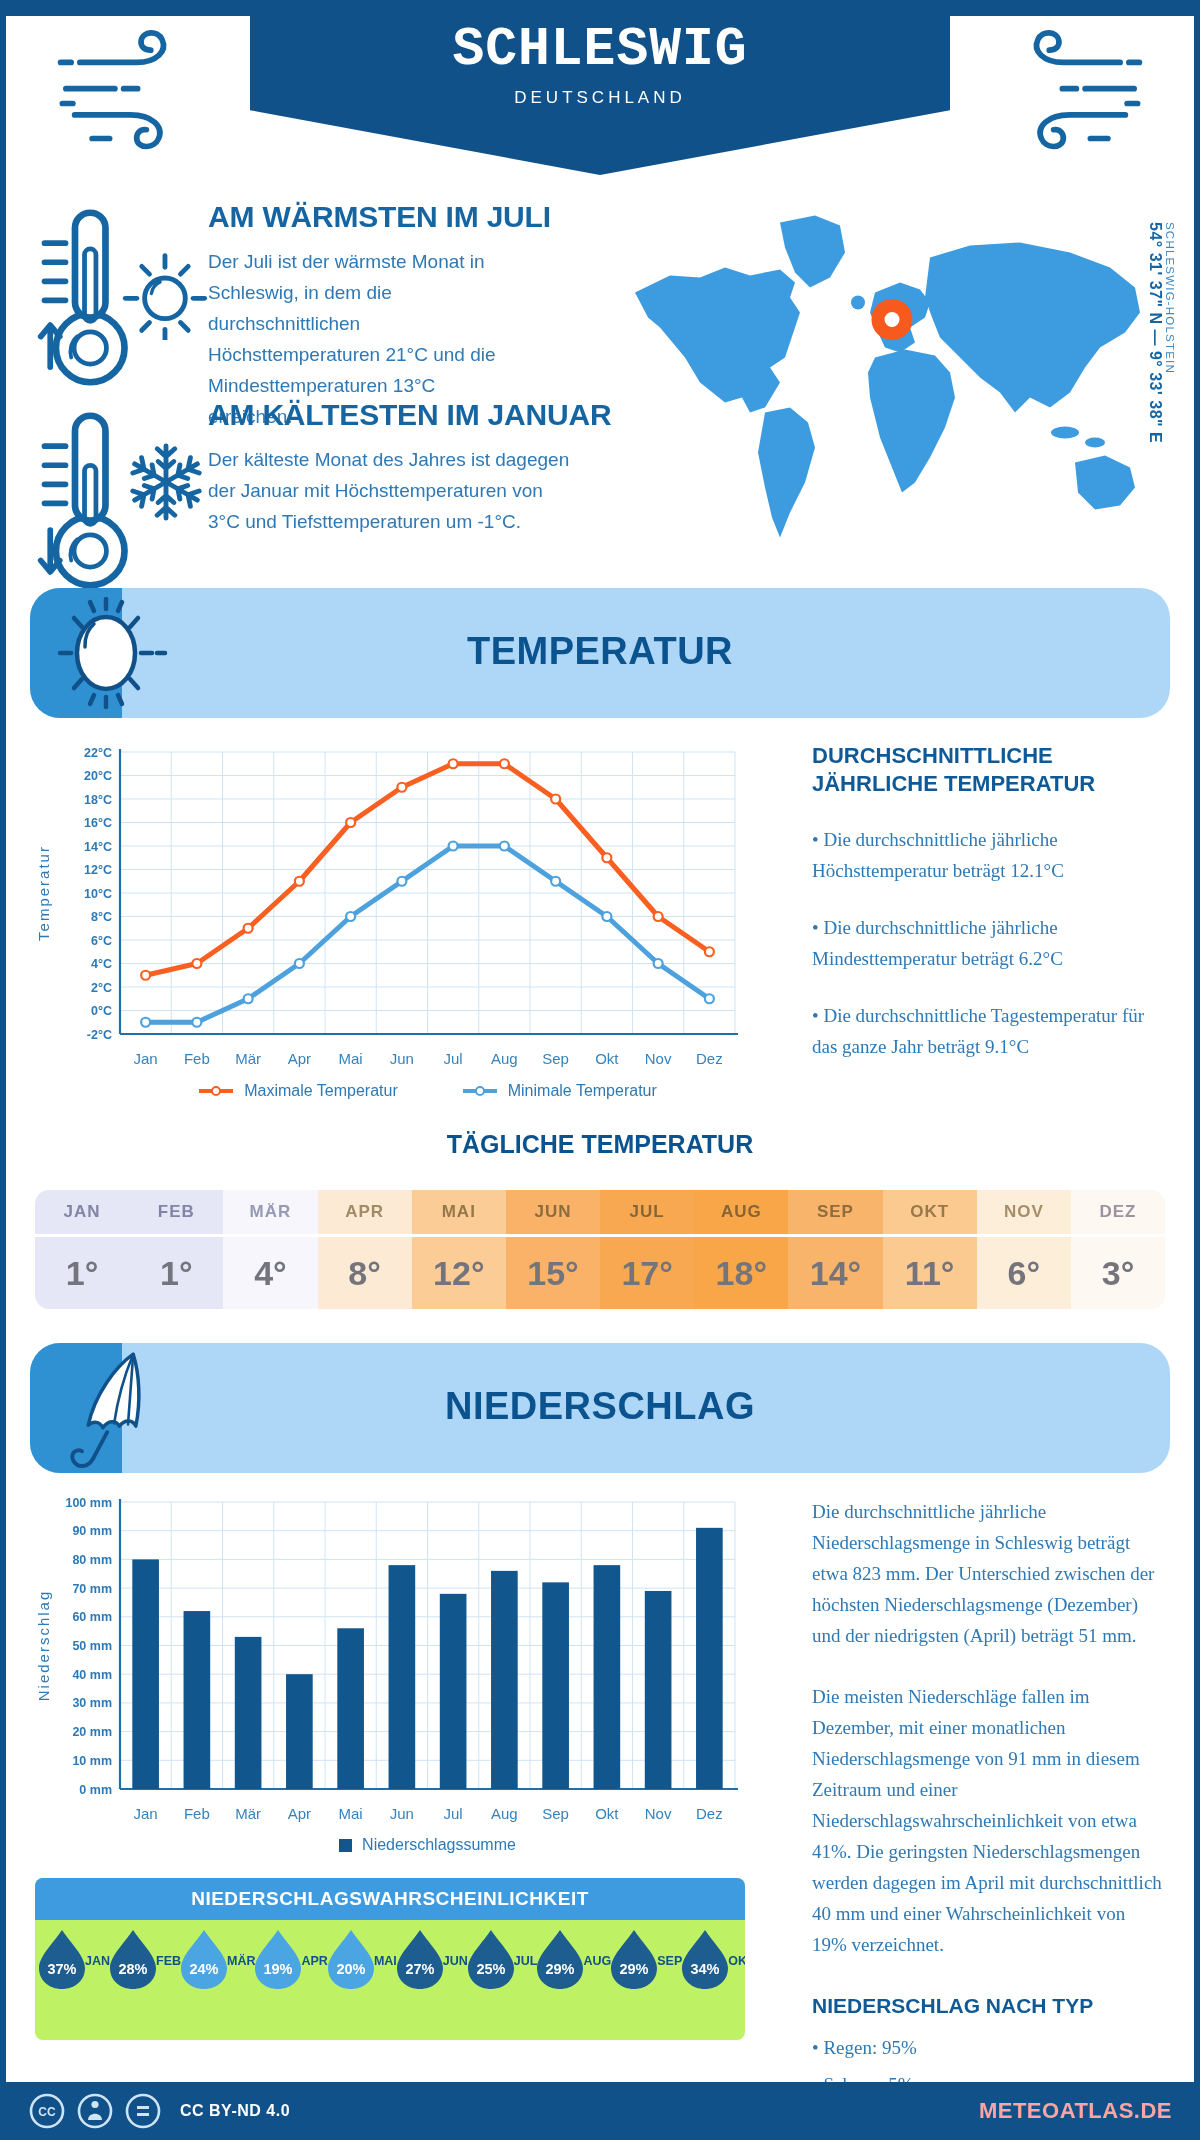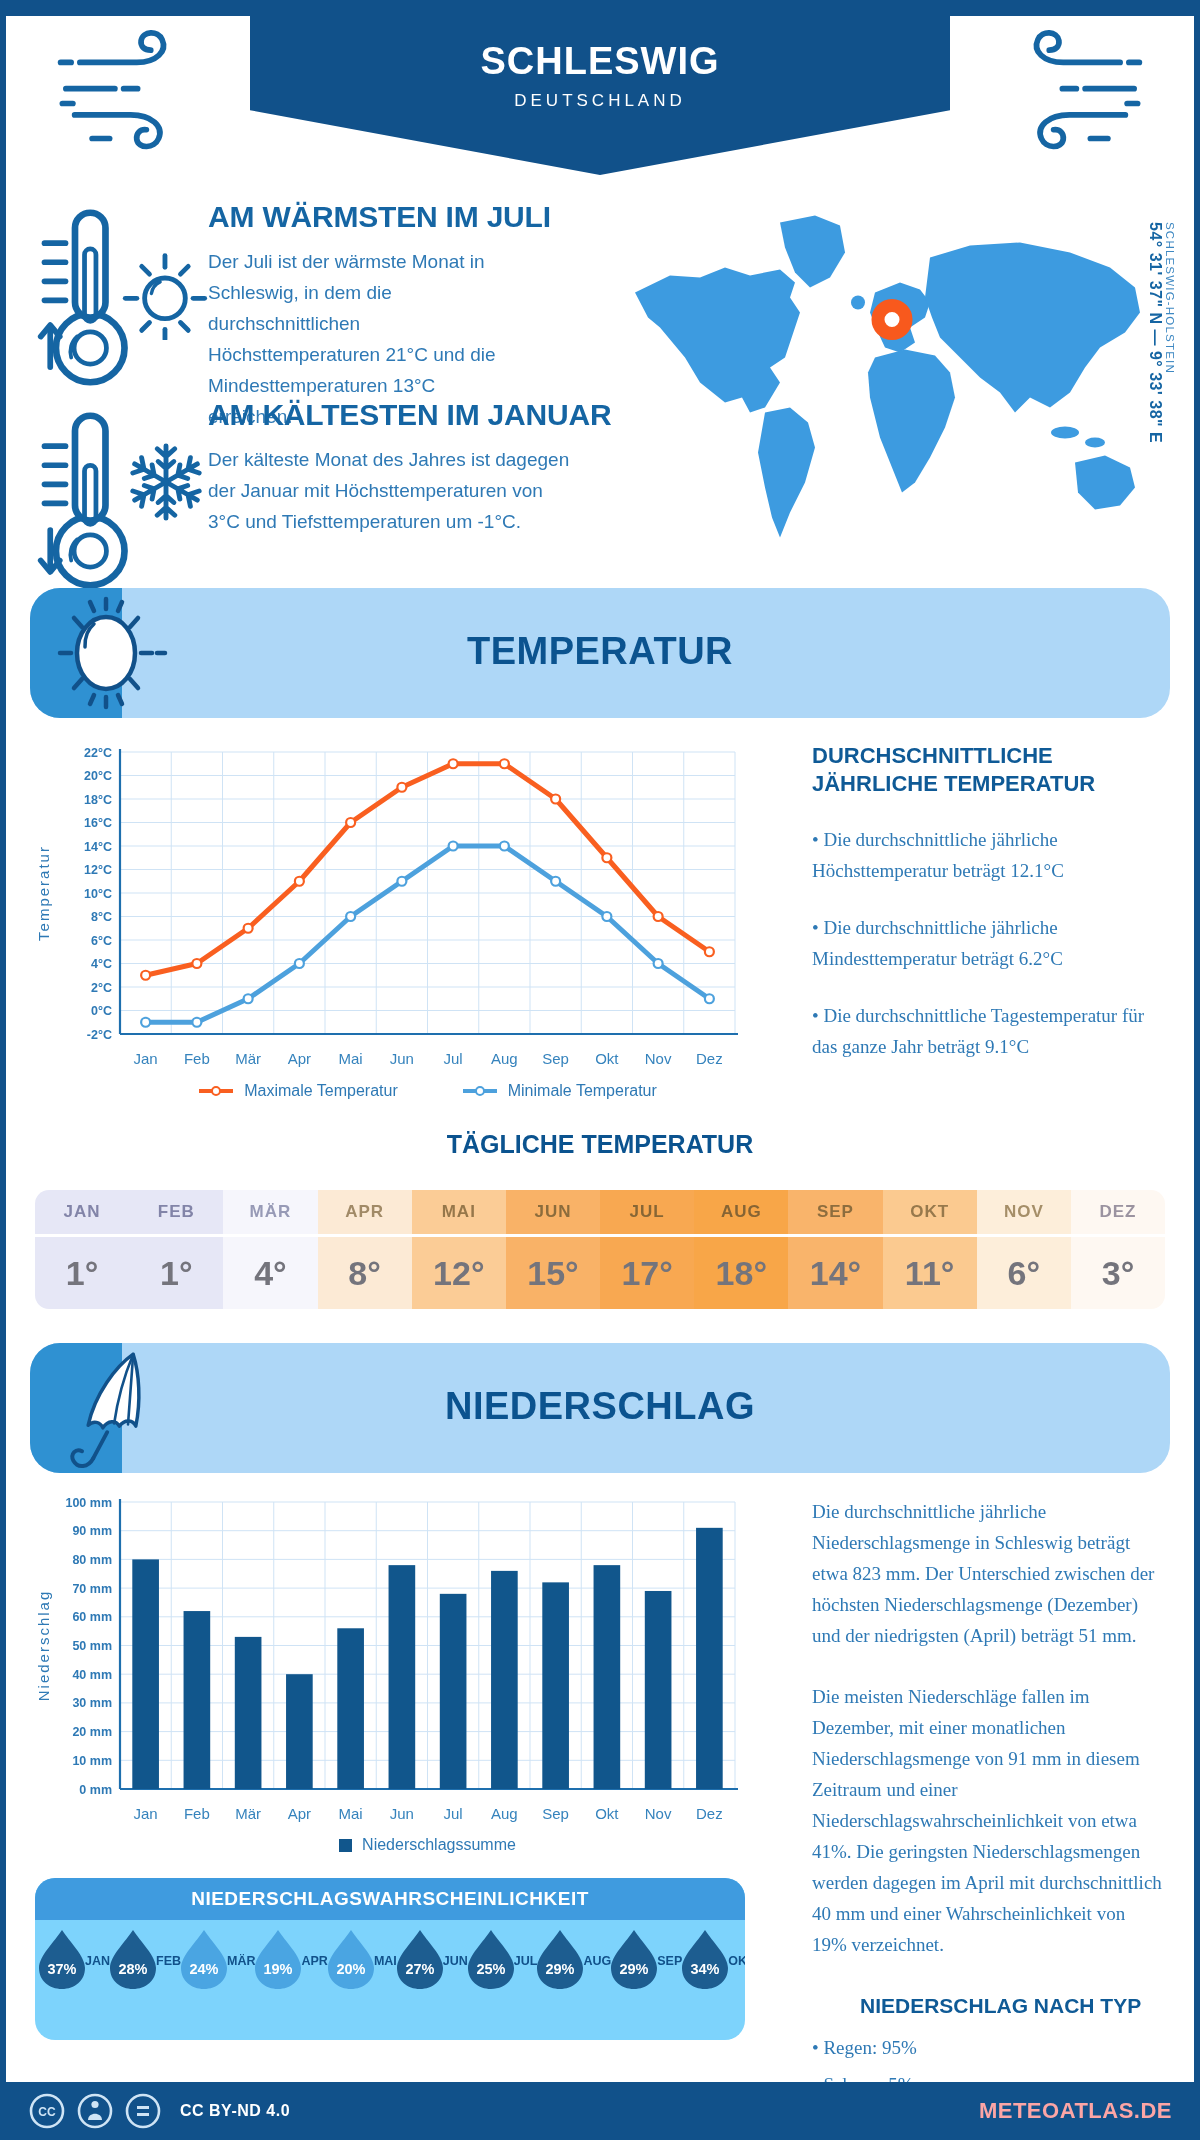--- a/index.html
+++ b/index.html
@@ -5,21 +5,21 @@
   html,body{margin:0;padding:0;background:#fff;}
   #page{position:relative;width:1200px;height:2140px;background:#fff;overflow:hidden;
         font-family:"Liberation Sans","DejaVu Sans",sans-serif;}
   .abs{position:absolute;}
   .edge{position:absolute;top:0;width:6px;height:2140px;background:#11518a;}
   
   .topbar{position:absolute;left:0;top:0;width:1200px;height:96px;background:#11518a;}
   .wbox{position:absolute;top:16px;width:244px;height:158px;background:#fff;display:flex;align-items:center;justify-content:center;}
   .banner{position:absolute;left:250px;top:0;width:700px;height:175px;background:#11518a;
           clip-path:polygon(0 0,100% 0,100% 63%,50% 100%,0 63%);text-align:center;color:#fff;}
-  .city{margin-top:40px;font-size:38px;font-weight:700;letter-spacing:1px;}
+  .city{margin-top:20px;font-size:53px;font-weight:700;letter-spacing:1px;font-family:Liberation Mono, monospace;}
   .country{margin-top:8px;font-size:17px;letter-spacing:4px;}
   
   .hl-title{position:absolute;font-size:30px;font-weight:700;color:#1565a3;letter-spacing:-0.2px;}
   .hl-text{position:absolute;font-size:19px;line-height:31px;color:#2e79b5;}
   
   .coords-wrap{position:absolute;left:1146px;top:222px;height:330px;display:flex;}
   .coords{writing-mode:vertical-rl;font-size:16px;font-weight:700;color:#1565a3;letter-spacing:0.5px;}
   .region{writing-mode:vertical-rl;font-size:11.5px;color:#3e88c2;letter-spacing:1.2px;margin-right:4px;}
   
   .section-head{position:absolute;left:30px;width:1140px;height:130px;background:#aed7f7;border-radius:30px;}
@@ -37,21 +37,21 @@
   .legend-row{position:absolute;left:120px;width:615px;display:flex;justify-content:center;gap:64px;align-items:center;}
   .legend-item{display:flex;align-items:center;gap:10px;font-size:16px;color:#2e79b5;}
   .sq{width:13px;height:13px;background:#11568c;display:inline-block;}
   
   .daily-table{position:absolute;left:35px;top:1190px;width:1130px;border-radius:14px;overflow:hidden;}
   .tbl-row{display:flex;}
   .tbl-row .cell{flex:1;display:flex;align-items:center;justify-content:center;}
   .tbl-head .cell{height:44px;font-size:17px;font-weight:700;letter-spacing:1px;border-bottom:3px solid #fff;}
   .tbl-vals .cell{height:72px;font-size:34px;font-weight:700;color:#74747c;}
   
-  .prob{position:absolute;left:35px;top:1878px;width:710px;height:162px;background:#7dd3fc;border-radius:20px;overflow:hidden;}
+  .prob{position:absolute;left:35px;top:1878px;width:710px;height:162px;background:#bef264;border-radius:8px;overflow:hidden;}
   .prob-title{height:42px;background:#3f9bdf;color:#fff;font-weight:700;font-size:19px;display:flex;
               align-items:center;justify-content:center;letter-spacing:0.5px;}
   .drops{display:flex;padding:8px 4px 0;}
   .drop{flex:1;display:flex;flex-direction:row;align-items:center;}
   .drop-label{font-size:12.5px;font-weight:700;color:#11518a;margin-top:3px;}
   
   .footer{position:absolute;left:0;top:2082px;width:1200px;height:58px;background:#11518a;display:flex;
           align-items:center;justify-content:space-between;padding:0 28px;box-sizing:border-box;}
   .cc-group{display:flex;align-items:center;gap:10px;}
   .cc-label{font-size:16px;font-weight:700;color:#ffffff;margin-left:8px;letter-spacing:0.5px;}
@@ -448,21 +448,21 @@
   <div class="legend-row" style="top:1836px;">
     <div class="legend-item">
       <span class="sq"></span>
       <span>Niederschlagssumme</span>
     </div>
   </div>
 
   <div class="abs" style="left:812px;top:1496px;width:352px;">
     <div class="body-blue">Die durchschnittliche jährliche Niederschlagsmenge in Schleswig beträgt etwa 823 mm. Der Unterschied zwischen der höchsten Niederschlagsmenge (Dezember) und der niedrigsten (April) beträgt 51 mm.</div>
     <div class="body-blue" style="margin-top:30px;">Die meisten Niederschläge fallen im Dezember, mit einer monatlichen Niederschlagsmenge von 91 mm in diesem Zeitraum und einer Niederschlagswahrscheinlichkeit von etwa 41%. Die geringsten Niederschlagsmengen werden dagegen im April mit durchschnittlich 40 mm und einer Wahrscheinlichkeit von 19% verzeichnet.</div>
-    <div class="panel-heading" style="margin-top:32px;font-size:21px;margin-left:48px;">NIEDERSCHLAG NACH TYP</div>
+    <div class="panel-heading" style="margin-top:32px;font-size:21px;">NIEDERSCHLAG NACH TYP</div>
     <div class="body-blue bullet2" style="margin-top:12px;">Regen: 95%</div>
     <div class="body-blue bullet2">Schnee: 5%</div>
   </div>
 
   <div class="prob">
     <div class="prob-title">NIEDERSCHLAGSWAHRSCHEINLICHKEIT</div>
     <div class="drops" id="drops">
         <div class="drop">
           <svg viewBox="0 0 46 62" width="46" height="62">
             <path d="M23,2 C30,13 46,28 46,40 C46,52.7 35.7,61 23,61 C10.3,61 0,52.7 0,40 C0,28 16,13 23,2 Z" fill="#1d5d90"></path>

